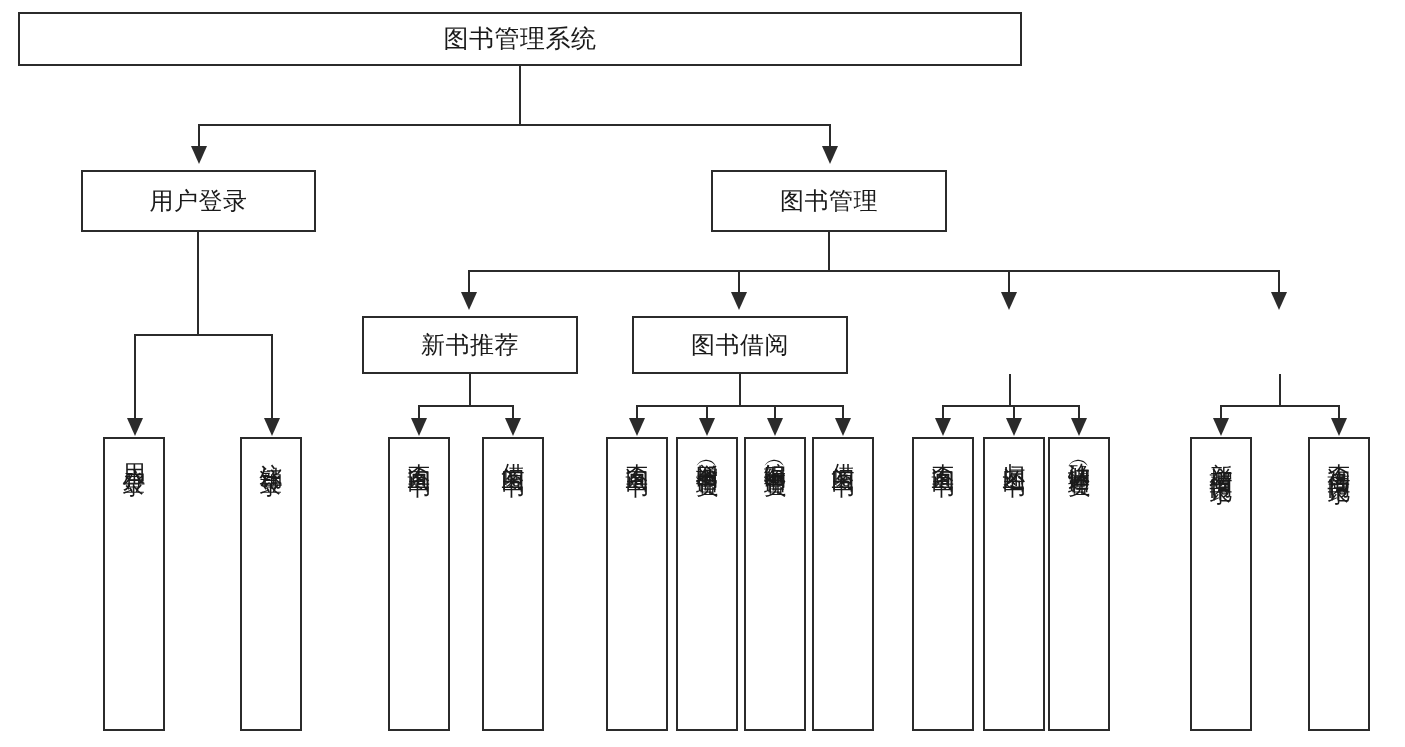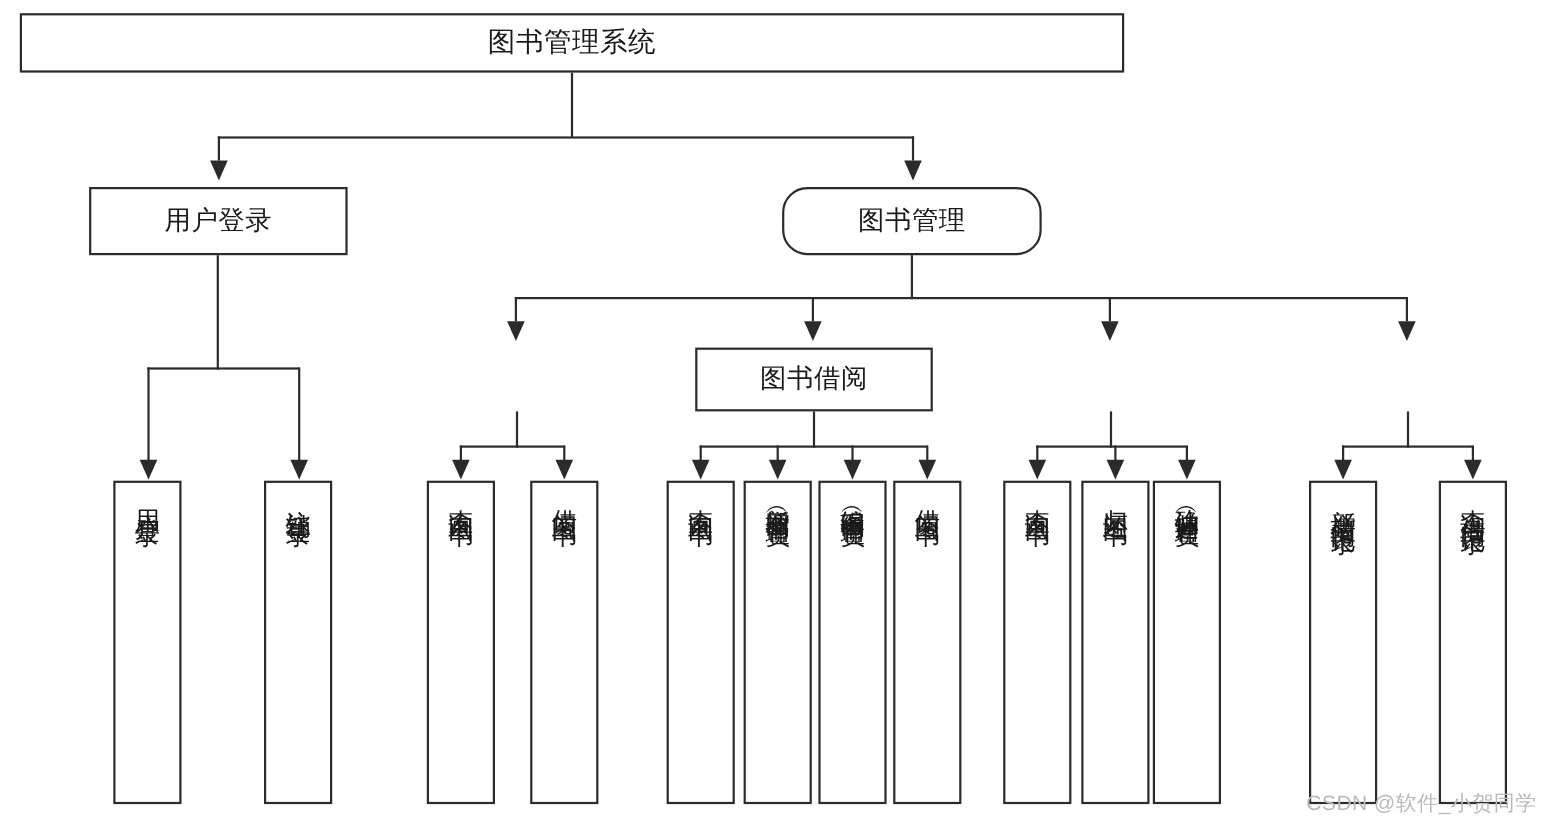--- a/index.html
+++ b/index.html
@@ -96,21 +96,21 @@
   <div class="seg v" style="left:519px; top:66px; height:59px;"></div>
   <div class="seg h" style="left:198px; top:124px; width:633px;"></div>
   <div class="seg v" style="left:198px; top:124px; height:22px;"></div>
   <div class="seg v" style="left:829px; top:124px; height:22px;"></div>
   <div class="arrow" style="left:191px; top:146px;"></div>
   <div class="arrow" style="left:822px; top:146px;"></div>
 
   <div class="node lvl1" style="left:81px; top:170px; width:235px; height:62px;">
     <span class="label">用户登录</span>
   </div>
-  <div class="node lvl1" style="left:711px; top:170px; width:236px; height:62px;border-radius:23px;">
+  <div class="node lvl1" style="left:711px; top:170px; width:236px; height:62px;">
     <span class="label">图书管理</span>
   </div>
 
   <div class="seg v" style="left:197px; top:232px; height:104px;"></div>
   <div class="seg h" style="left:134px; top:334px; width:138px;"></div>
   <div class="seg v" style="left:134px; top:334px; height:85px;"></div>
   <div class="seg v" style="left:271px; top:334px; height:85px;"></div>
   <div class="arrow" style="left:127px; top:418px;"></div>
   <div class="arrow" style="left:264px; top:418px;"></div>
 
@@ -118,20 +118,23 @@
   <div class="seg h" style="left:468px; top:270px; width:812px;"></div>
   <div class="seg v" style="left:468px; top:270px; height:22px;"></div>
   <div class="seg v" style="left:738px; top:270px; height:22px;"></div>
   <div class="seg v" style="left:1008px; top:270px; height:22px;"></div>
   <div class="seg v" style="left:1278px; top:270px; height:22px;"></div>
   <div class="arrow" style="left:461px; top:292px;"></div>
   <div class="arrow" style="left:731px; top:292px;"></div>
   <div class="arrow" style="left:1001px; top:292px;"></div>
   <div class="arrow" style="left:1271px; top:292px;"></div>
 
+  <div class="node lvl2" style="left:362px; top:316px; width:216px; height:58px;">
+    <span class="label">新书推荐</span>
+  </div>
   <div class="node lvl2" style="left:632px; top:316px; width:216px; height:58px;justify-content:center;">
     <span class="label">图书借阅</span>
   </div>
 
   <div class="seg v" style="left:469px; top:374px; height:33px;"></div>
   <div class="seg h" style="left:418px; top:405px; width:95px;"></div>
   <div class="seg v" style="left:418px; top:405px; height:14px;"></div>
   <div class="seg v" style="left:512px; top:405px; height:14px;"></div>
   <div class="arrow" style="left:411px; top:418px;"></div>
   <div class="arrow" style="left:505px; top:418px;"></div>
@@ -200,15 +203,14 @@
     <span class="label">确认归还（管理员）</span>
   </div>
 
   <div class="node leaf" style="left:1190px; top:437px; width:62px; height:294px;">
     <span class="label">新增借阅记录</span>
   </div>
   <div class="node leaf" style="left:1308px; top:437px; width:62px; height:294px;">
     <span class="label">查询借阅记录</span>
   </div>
 
-  <div id="watermark">CSDN @软件_小贺同学</div>
 
 </div>
 
 </body></html>

